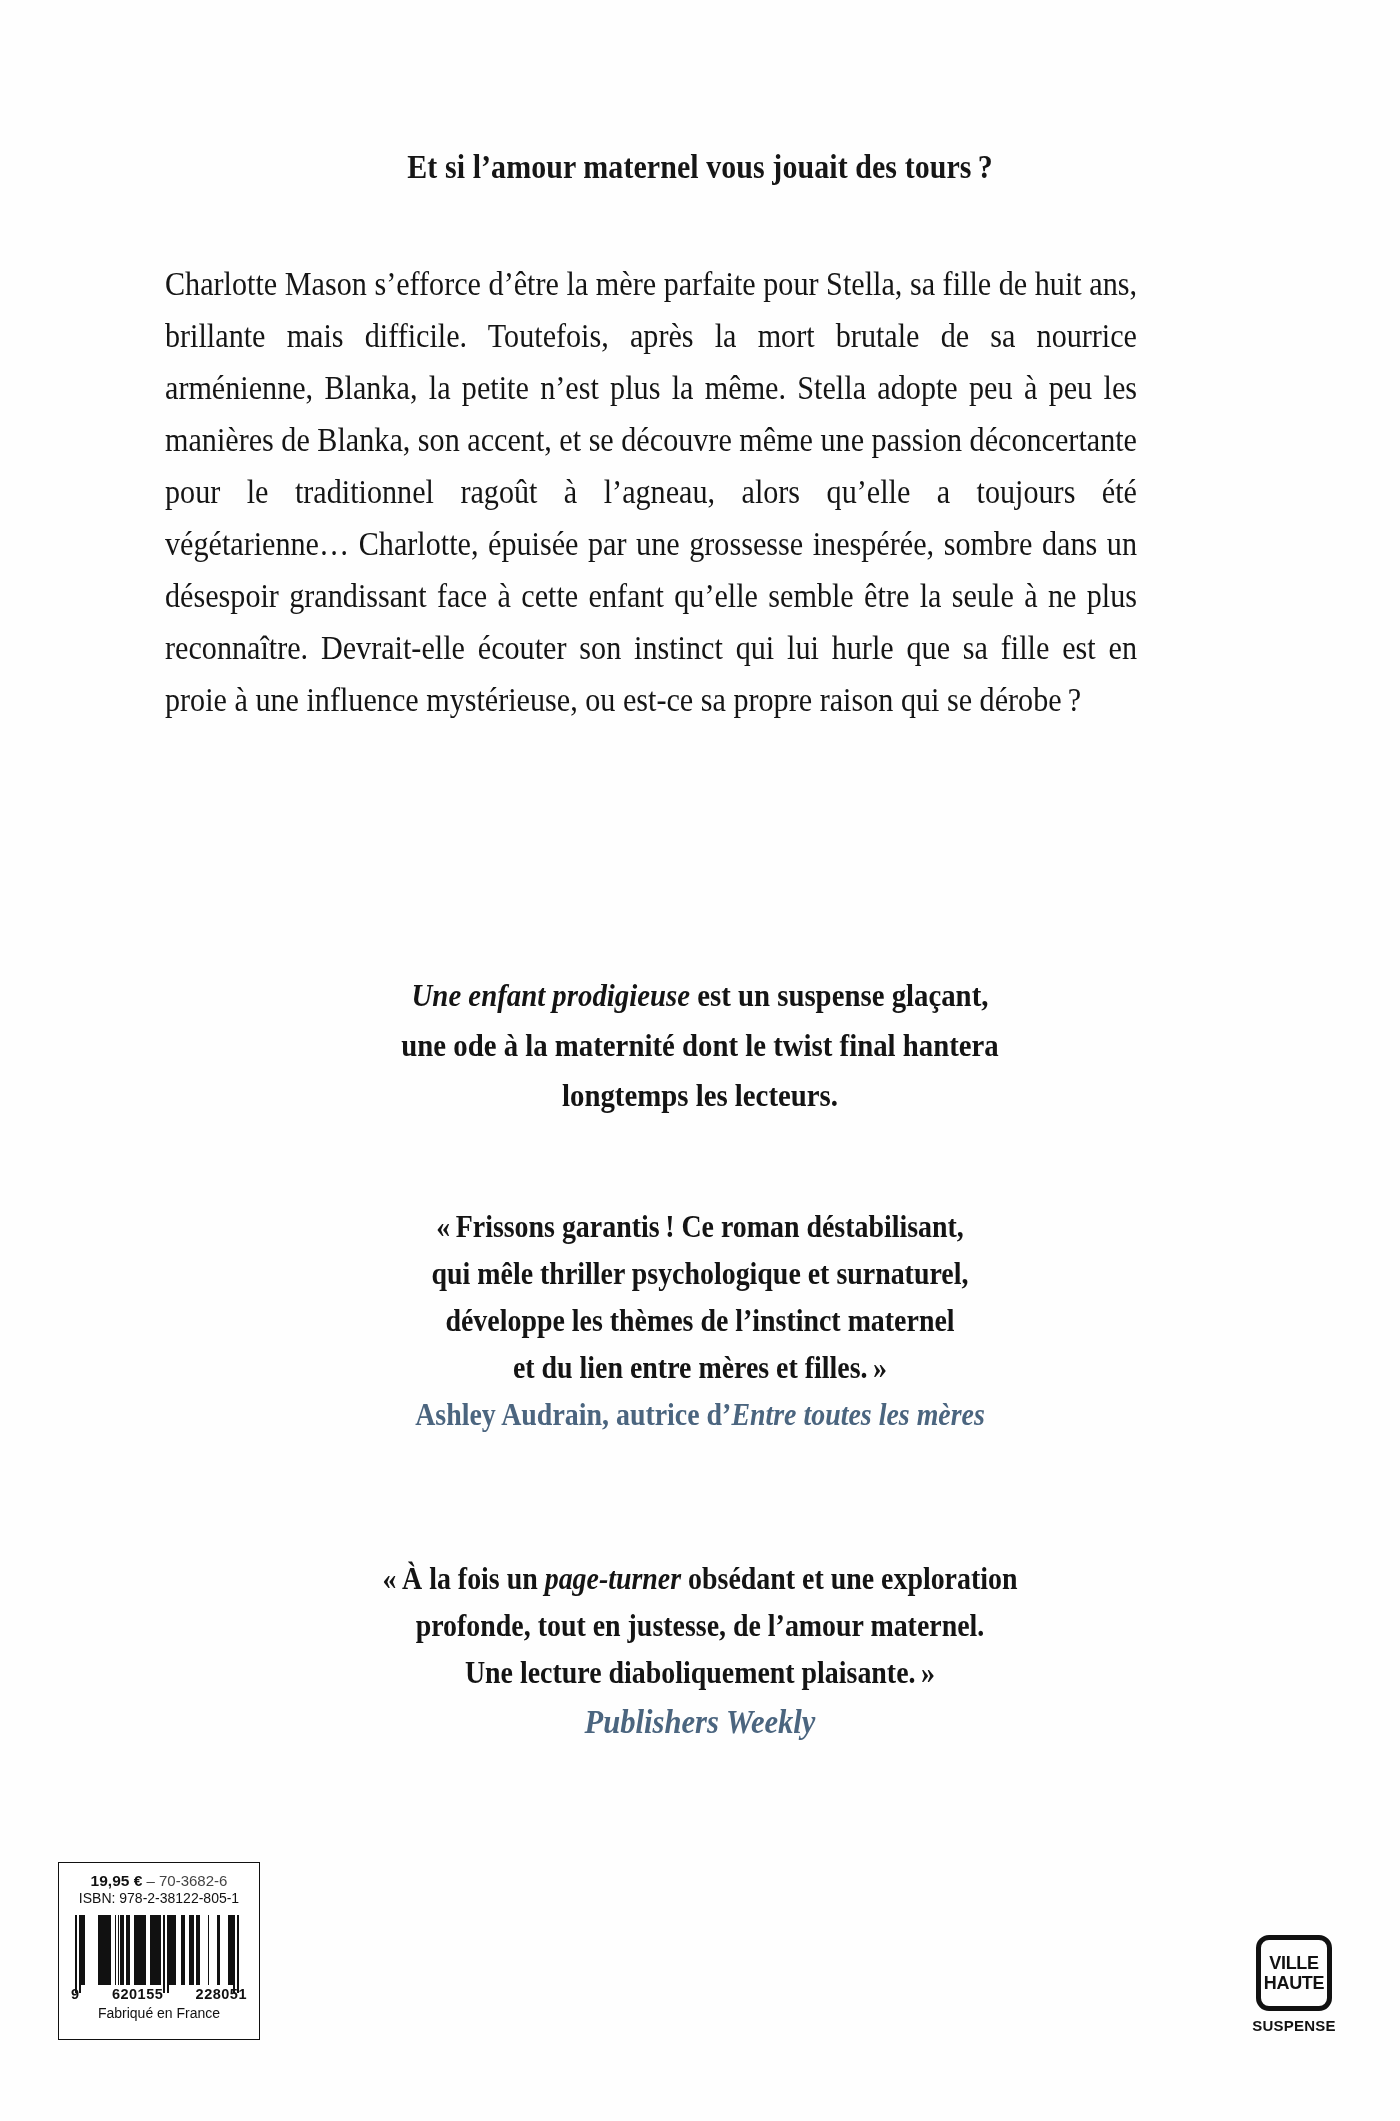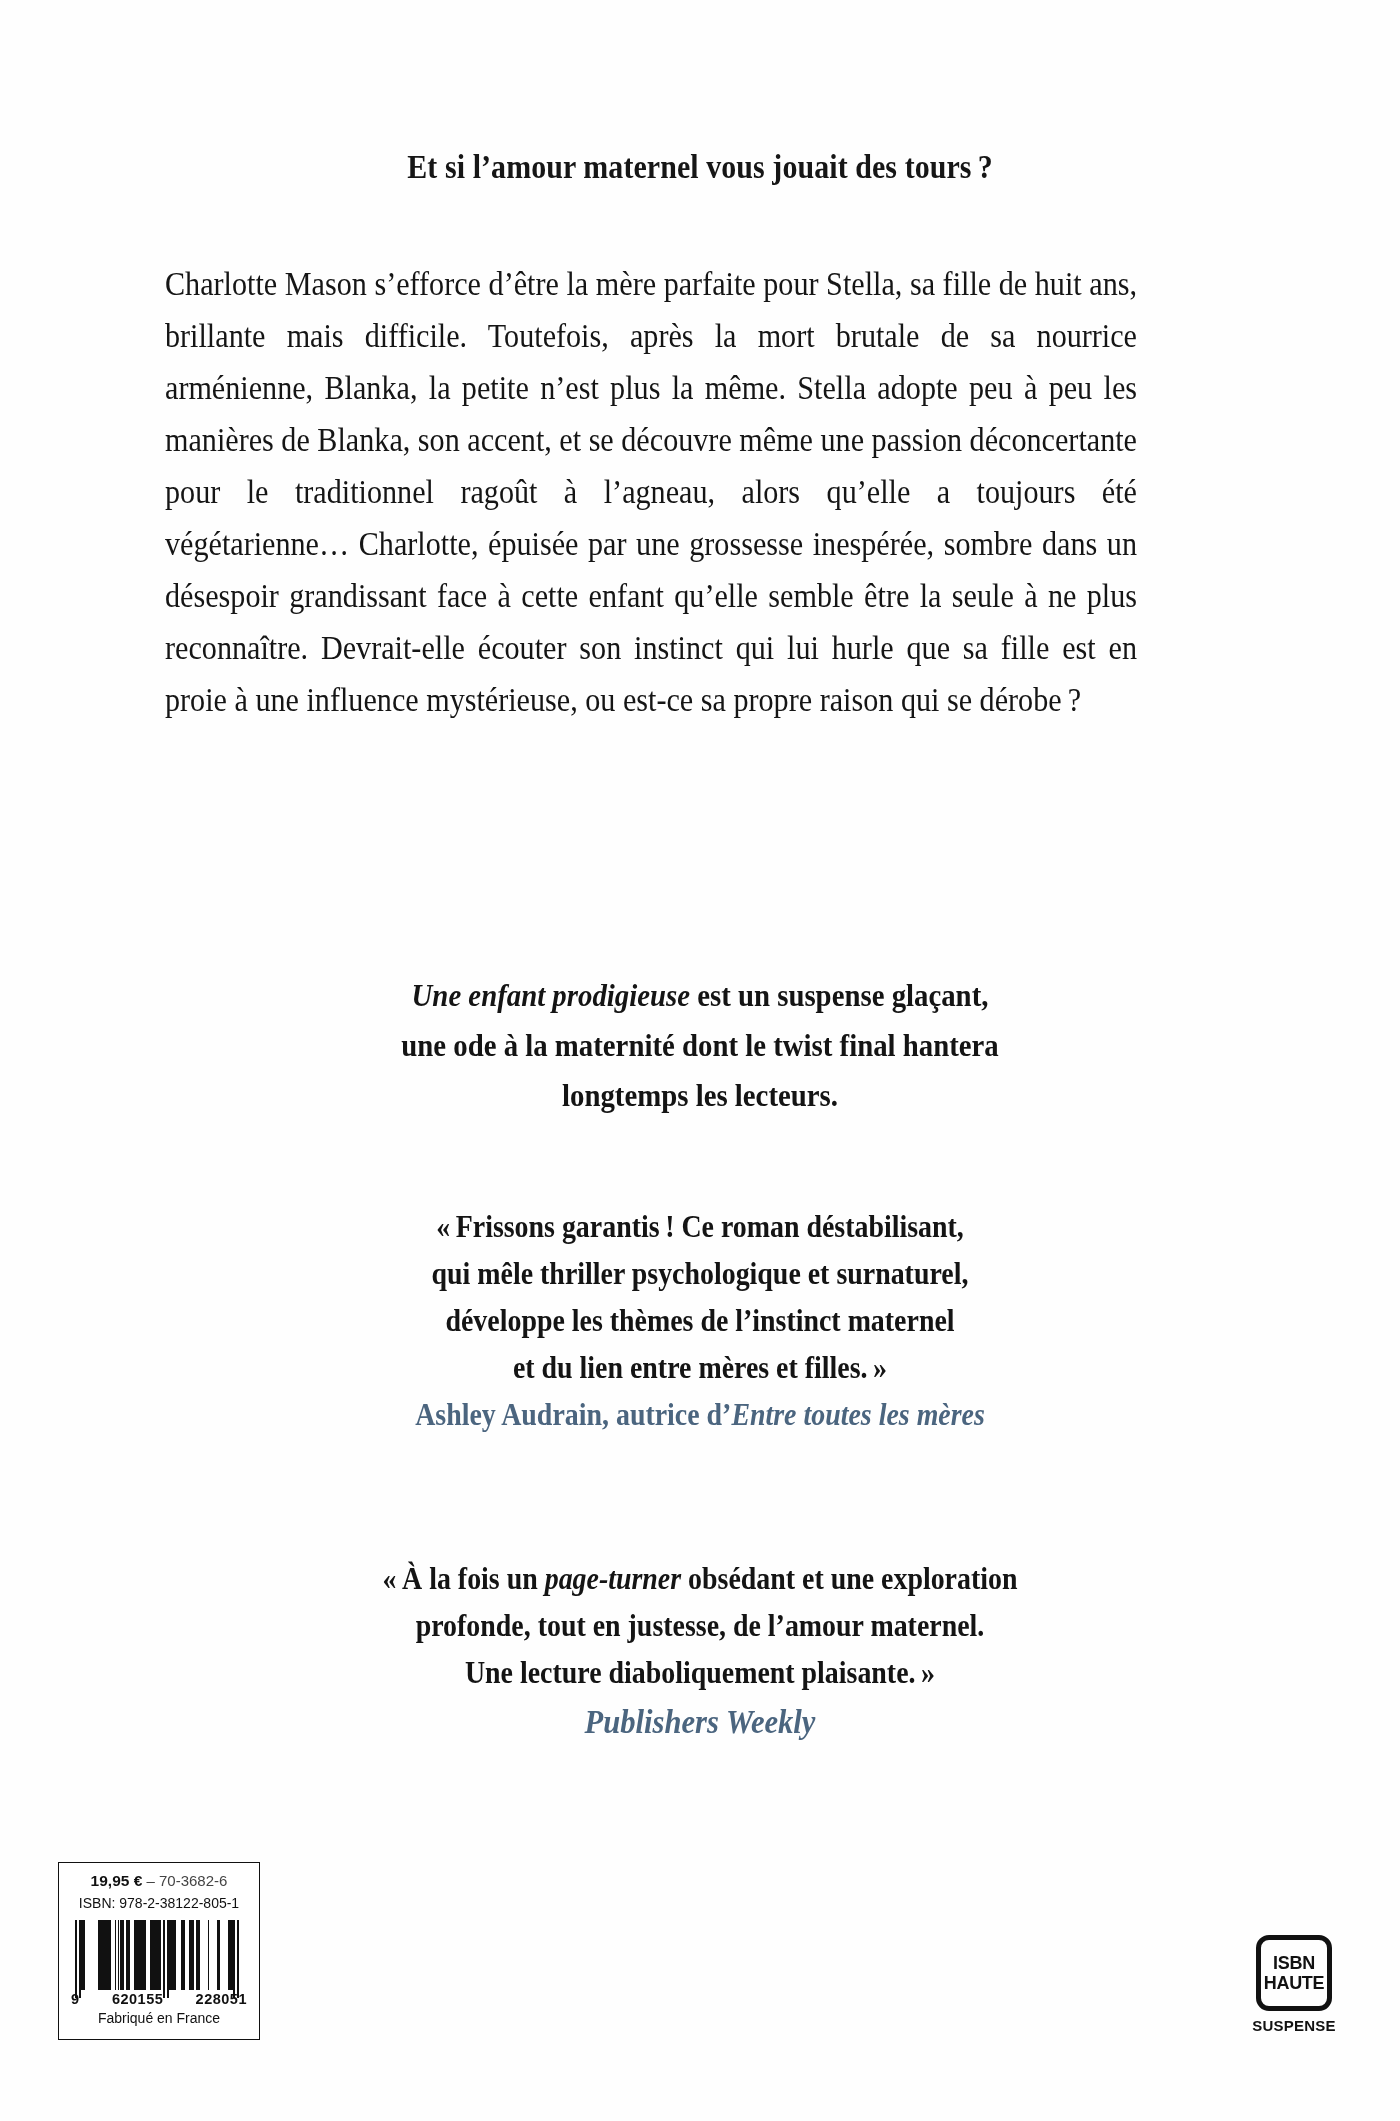--- a/index.html
+++ b/index.html
@@ -134,21 +134,20 @@
     font-weight: bold;
     font-size: 15.5px;
   }
   .price-line .code {
     color: #444;
     font-weight: normal;
   }
   .isbn-line {
     text-align: center;
     font-size: 14px;
-    margin-top: 5px;
     color: #111;
     white-space: nowrap;
   }
   .bars {
     margin: 9px auto 0 auto;
     width: 168px;
     height: 70px;
     display: flex;
     align-items: flex-start;
     gap: 0;
@@ -327,19 +326,19 @@
       <span>228051</span>
     </div>
     <div class="made-in">Fabriqué en France</div>
   </div>
 
   <div class="credits">
   </div>
 
   <div class="logo">
     <div class="logo-box">
-      <span>ISBN</span>
+      <span>VILLE</span>
       <span>HAUTE</span>
     </div>
     <div class="logo-sub">SUSPENSE</div>
   </div>
 
 </div>
 
 </body></html>

